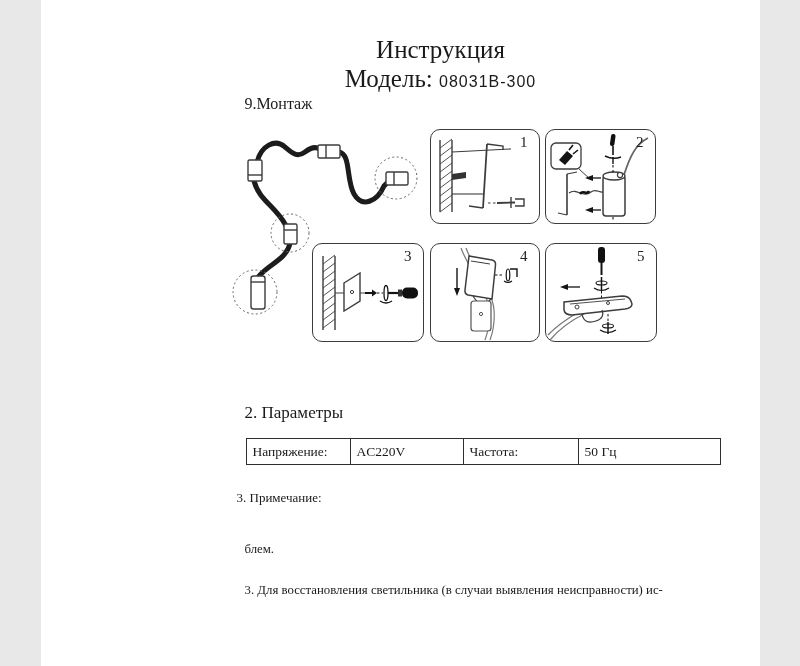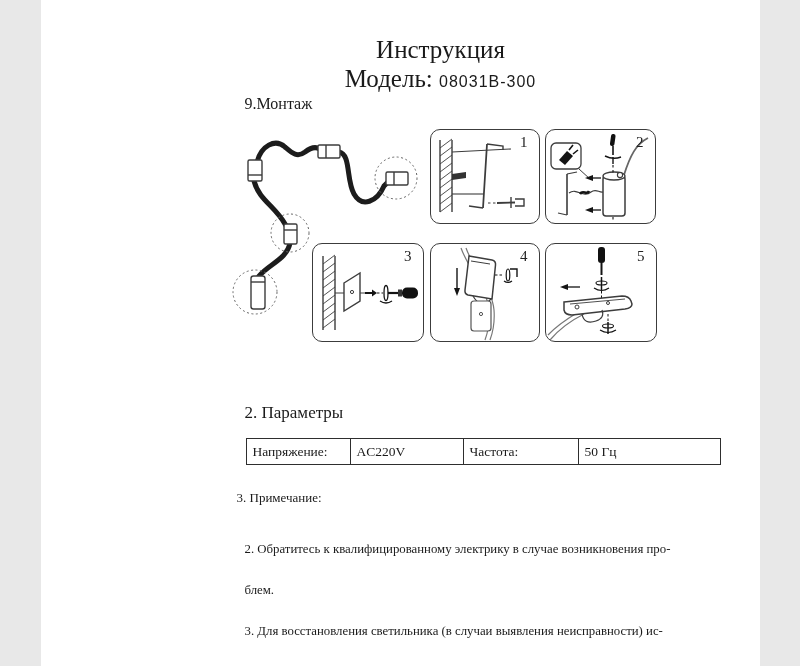--- a/index.html
+++ b/index.html
@@ -236,21 +236,20 @@
       <td class="c1">AC220V</td>
       <td class="c2">Частота:</td>
       <td class="c3">50 Гц</td>
     </tr>
   </tbody>
     </table>
 
   <div class="abs h-notes">3. Примечание:</div>
 
   <div class="abs notes">
-    <div>2. Обратитесь к квалифицированному электрику в случае возникновения про-</div>
     <div>блем.</div>
     <div>3. Для восстановления светильника (в случаи выявления неисправности) ис-</div>
     
     
     
     
   </div>
 
 </div>
 

